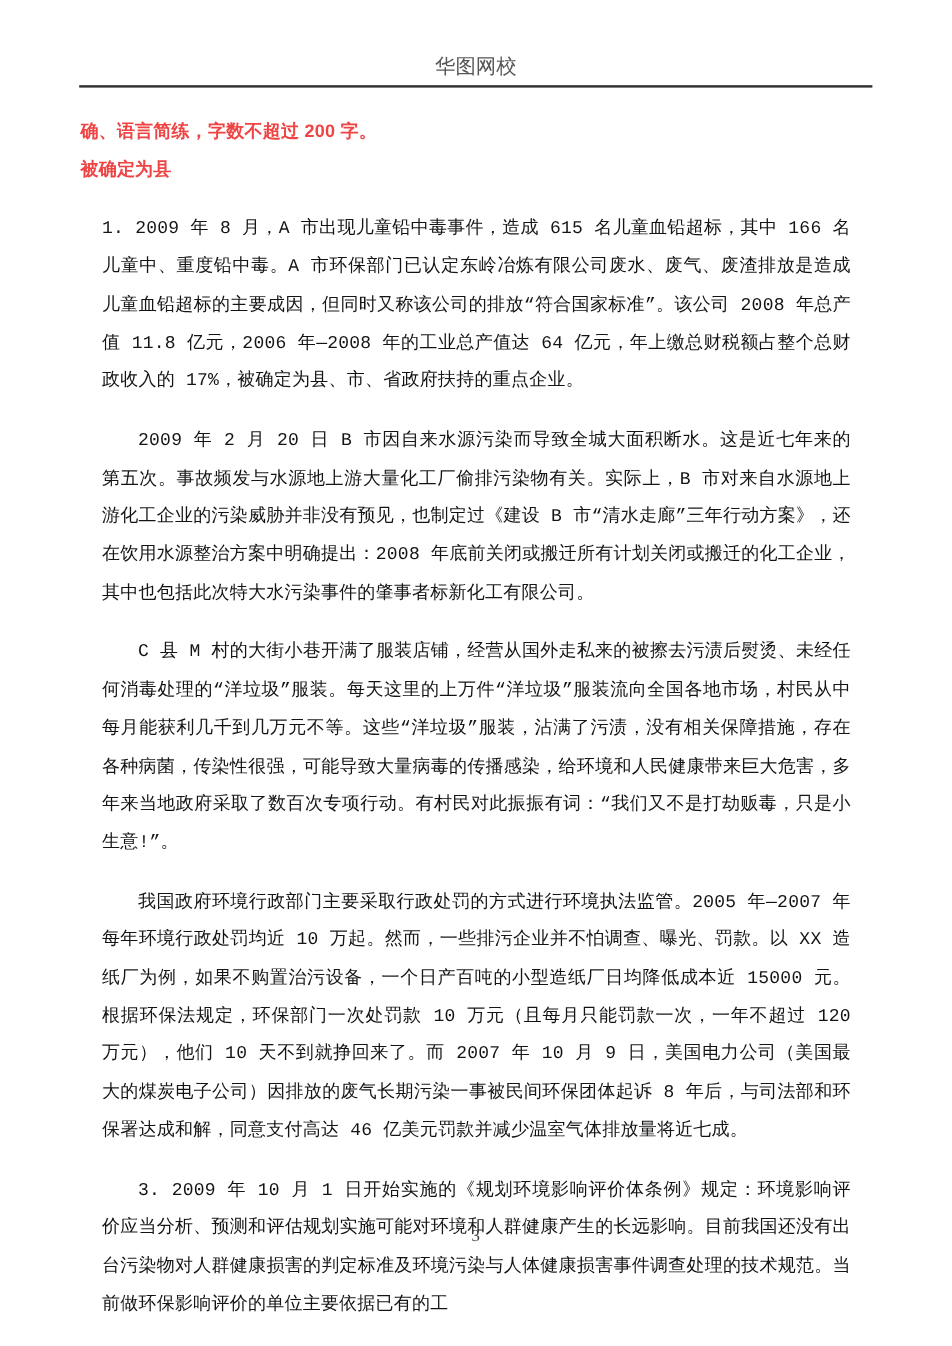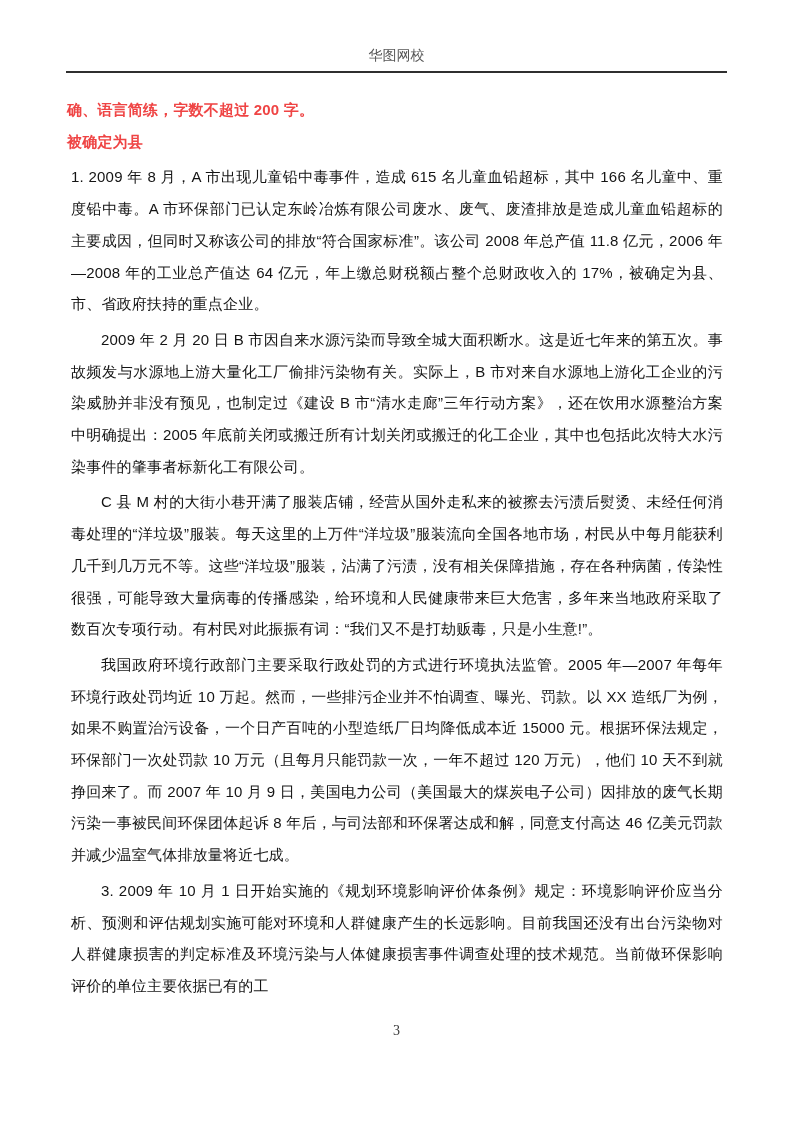--- a/index.html
+++ b/index.html
@@ -15,21 +15,21 @@
     overflow: hidden;
     font-family: "Liberation Sans", sans-serif;
   }
   .header {
     position: absolute;
     top: 46px;
     left: 66px;
     width: 661px;
     text-align: center;
     font-family: "Liberation Serif", serif;
-    font-size: 14px;
+    font-size: 17px;
     line-height: 20px;
     color: #565656;
   }
   .header-rule {
     position: absolute;
     top: 71px;
     left: 66px;
     width: 661px;
     height: 2px;
     background: #2f2f2f;
@@ -43,21 +43,22 @@
     line-height: 31.7px;
     color: #141414;
     text-align: justify;
     letter-spacing: 0.2px;
   }
   .bold-line {
     font-weight: bold;
     color: #ef4444;
   }
   .para {
-    margin: 4px;
+    margin: 18px;
+    font-family: Liberation Mono, monospace;
   }
   .footer {
     position: absolute;
     top: 1021px;
     left: 0;
     width: 793px;
     text-align: center;
     font-family: "Liberation Serif", serif;
     font-size: 14px;
     line-height: 20px;
@@ -77,21 +78,21 @@
 
   <div class="content">
 
     <div class="bold-line">确、语言简练，字数不超过 200 字。</div>
 
     <div class="bold-line">被确定为县</div>
 
     <div>
 
     <p class="para" style="text-indent: 0px;">1. 2009 年 8 月，A 市出现儿童铅中毒事件，造成 615 名儿童血铅超标，其中 166 名儿童中、重度铅中毒。A 市环保部门已认定东岭冶炼有限公司废水、废气、废渣排放是造成儿童血铅超标的主要成因，但同时又称该公司的排放“符合国家标准”。该公司 2008 年总产值 11.8 亿元，2006 年—2008 年的工业总产值达 64 亿元，年上缴总财税额占整个总财政收入的 17%，被确定为县、市、省政府扶持的重点企业。</p>
-        <p class="para" style="text-indent: 2em;">2009 年 2 月 20 日 B 市因自来水源污染而导致全城大面积断水。这是近七年来的第五次。事故频发与水源地上游大量化工厂偷排污染物有关。实际上，B 市对来自水源地上游化工企业的污染威胁并非没有预见，也制定过《建设 B 市“清水走廊”三年行动方案》，还在饮用水源整治方案中明确提出：2005 年底前关闭或搬迁所有计划关闭或搬迁的化工企业，其中也包括此次特大水污染事件的肇事者标新化工有限公司。</p>
+        <p class="para" style="text-indent: 2em;">2009 年 2 月 20 日 B 市因自来水源污染而导致全城大面积断水。这是近七年来的第五次。事故频发与水源地上游大量化工厂偷排污染物有关。实际上，B 市对来自水源地上游化工企业的污染威胁并非没有预见，也制定过《建设 B 市“清水走廊”三年行动方案》，还在饮用水源整治方案中明确提出：2008 年底前关闭或搬迁所有计划关闭或搬迁的化工企业，其中也包括此次特大水污染事件的肇事者标新化工有限公司。</p>
         <p class="para" style="text-indent: 2em;">C 县 M 村的大街小巷开满了服装店铺，经营从国外走私来的被擦去污渍后熨烫、未经任何消毒处理的“洋垃圾”服装。每天这里的上万件“洋垃圾”服装流向全国各地市场，村民从中每月能获利几千到几万元不等。这些“洋垃圾”服装，沾满了污渍，没有相关保障措施，存在各种病菌，传染性很强，可能导致大量病毒的传播感染，给环境和人民健康带来巨大危害，多年来当地政府采取了数百次专项行动。有村民对此振振有词：“我们又不是打劫贩毒，只是小生意!”。</p>
         <p class="para" style="text-indent: 2em;">我国政府环境行政部门主要采取行政处罚的方式进行环境执法监管。2005 年—2007 年每年环境行政处罚均近 10 万起。然而，一些排污企业并不怕调查、曝光、罚款。以 XX 造纸厂为例，如果不购置治污设备，一个日产百吨的小型造纸厂日均降低成本近 15000 元。根据环保法规定，环保部门一次处罚款 10 万元（且每月只能罚款一次，一年不超过 120 万元），他们 10 天不到就挣回来了。而 2007 年 10 月 9 日，美国电力公司（美国最大的煤炭电子公司）因排放的废气长期污染一事被民间环保团体起诉 8 年后，与司法部和环保署达成和解，同意支付高达 46 亿美元罚款并减少温室气体排放量将近七成。</p>
         <p class="para" style="text-indent: 2em;">3. 2009 年 10 月 1 日开始实施的《规划环境影响评价体条例》规定：环境影响评价应当分析、预测和评估规划实施可能对环境和人群健康产生的长远影响。目前我国还没有出台污染物对人群健康损害的判定标准及环境污染与人体健康损害事件调查处理的技术规范。当前做环保影响评价的单位主要依据已有的工</p>
       </div>
 
   </div>
 
   <div class="footer">
     <span>3</span>
   </div>

